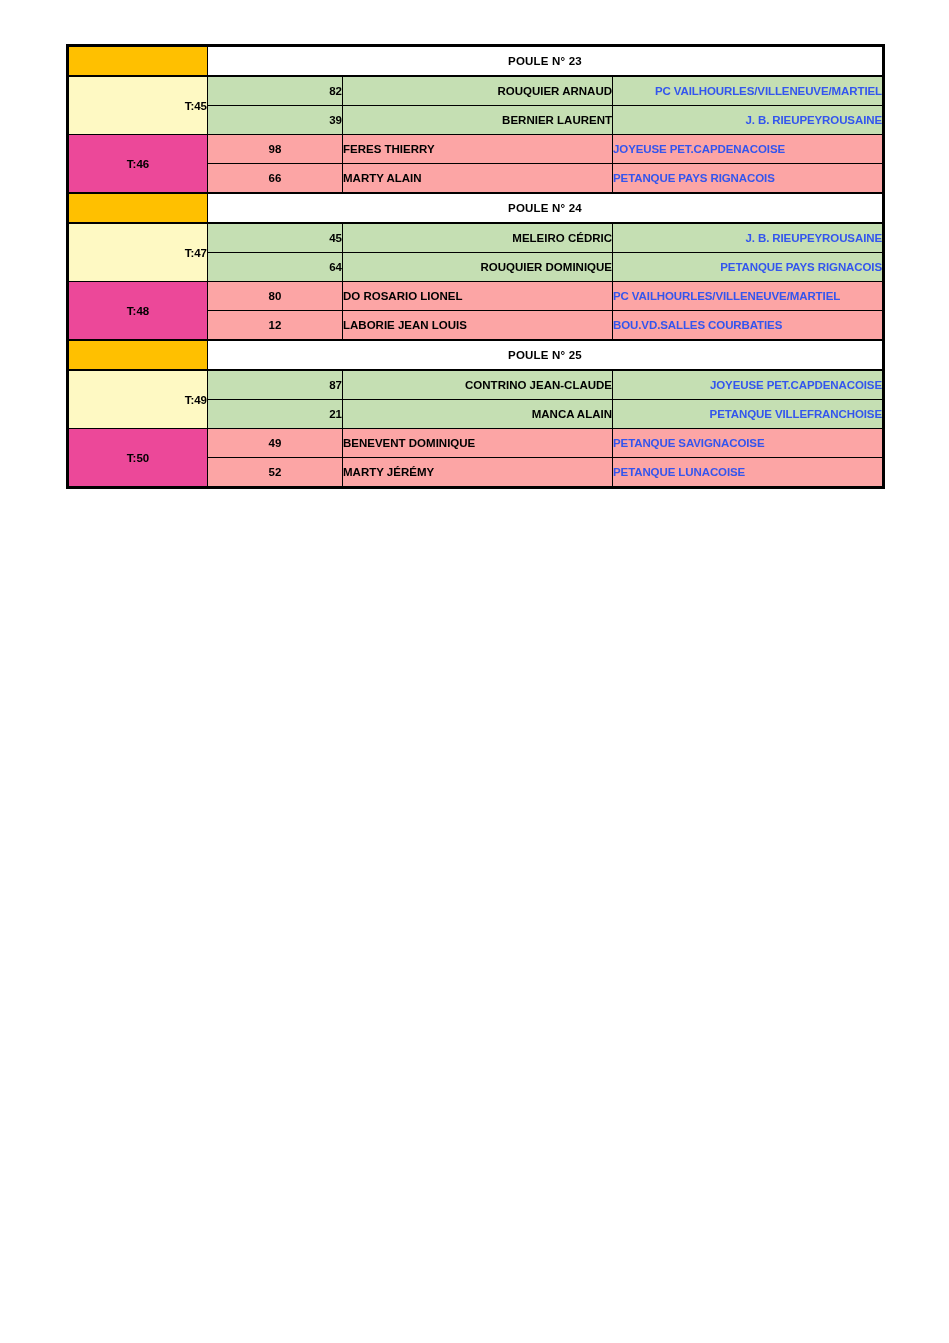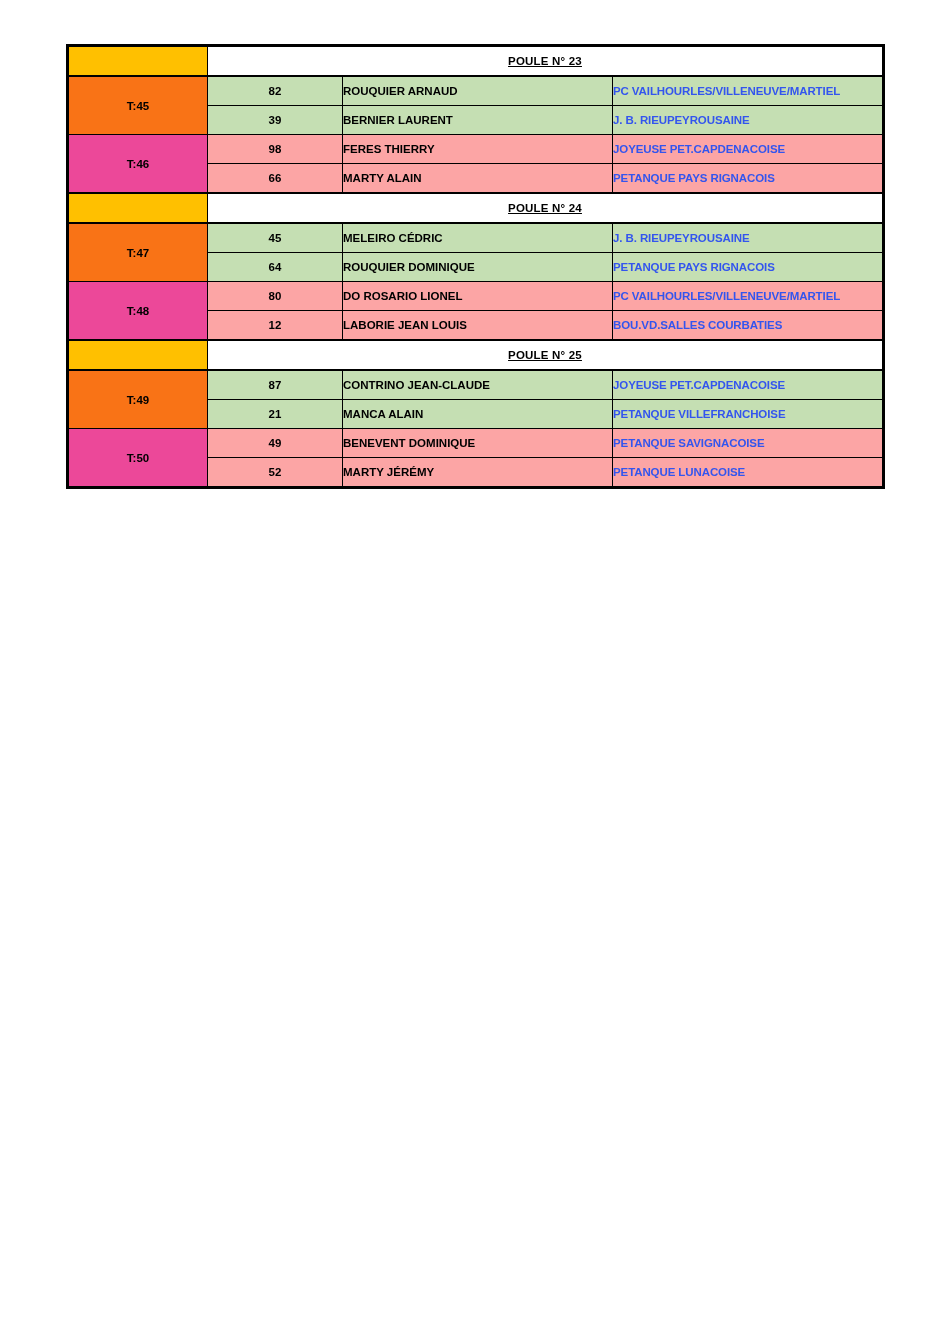--- a/index.html
+++ b/index.html
@@ -46,21 +46,20 @@
   td.header-title {
     background: #ffffff;
     text-align: center;
     color: #000000;
     font-size: 12px;
     letter-spacing: 0.2px;
   }
   tr.sep td {
     border-top: 2px solid #000000;
     border-bottom: 2px solid #000000;
-    text-decoration: underline;
   }
   td.time {
     text-align: center;
     font-size: 12px;
     color: #000000;
   }
   td.num {
     text-align: center;
     color: #000000;
     font-size: 11.5px;
@@ -69,23 +68,23 @@
     padding-left: 6px;
     color: #000000;
     font-size: 11.5px;
   }
   td.club {
     padding-left: 6px;
     color: #3355ee;
     font-size: 11.5px;
     letter-spacing: -0.1px;
   }
-  tr.green td { background: #c5dfb3; }
+  tr.green td { background: #c5dfb3; text-align: right; }
   tr.blue  td { background: #fca5a5; }
-  td.time.green { background: #f97316; }
+  td.time.green { background: #fef9c3; }
   td.time.blue  { background: #ec4899; }
   td.blockstart { border-top: 2px solid #000000; }
   td.blockend   { border-bottom: 2px solid #000000; }
   td.time { border-right: 2px solid #000000; }
 </style>
 </head>
 <body>
 
 <div id="sheet">
   <table class="poules">

